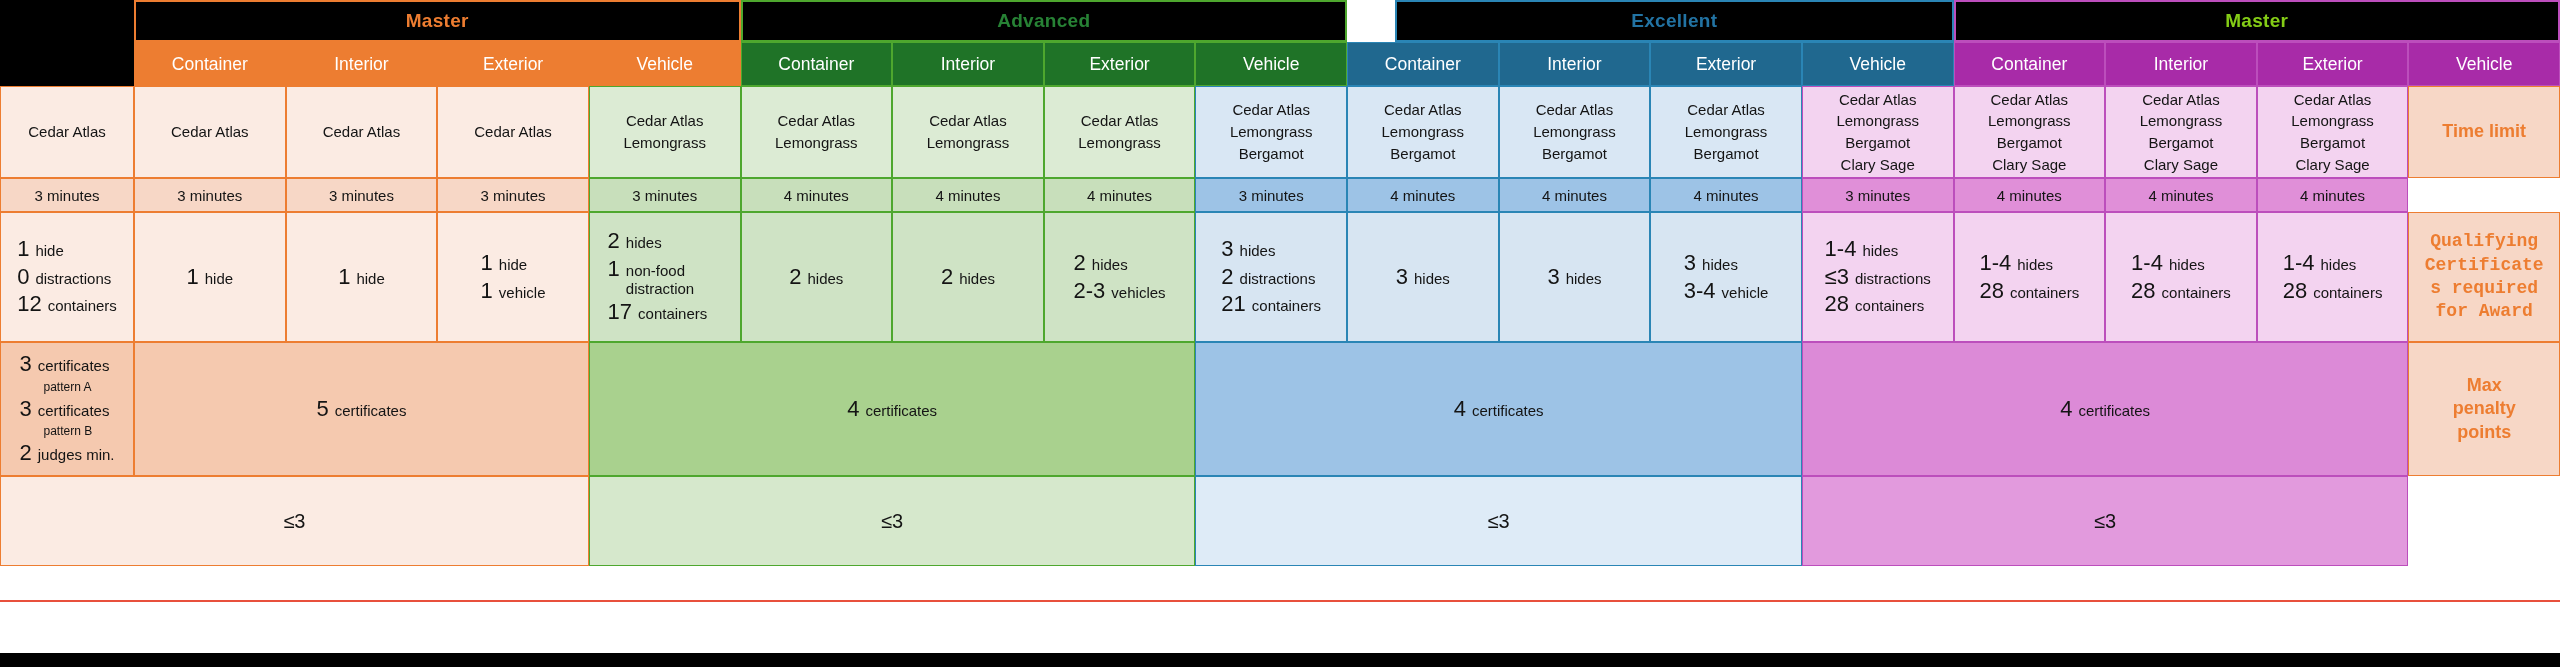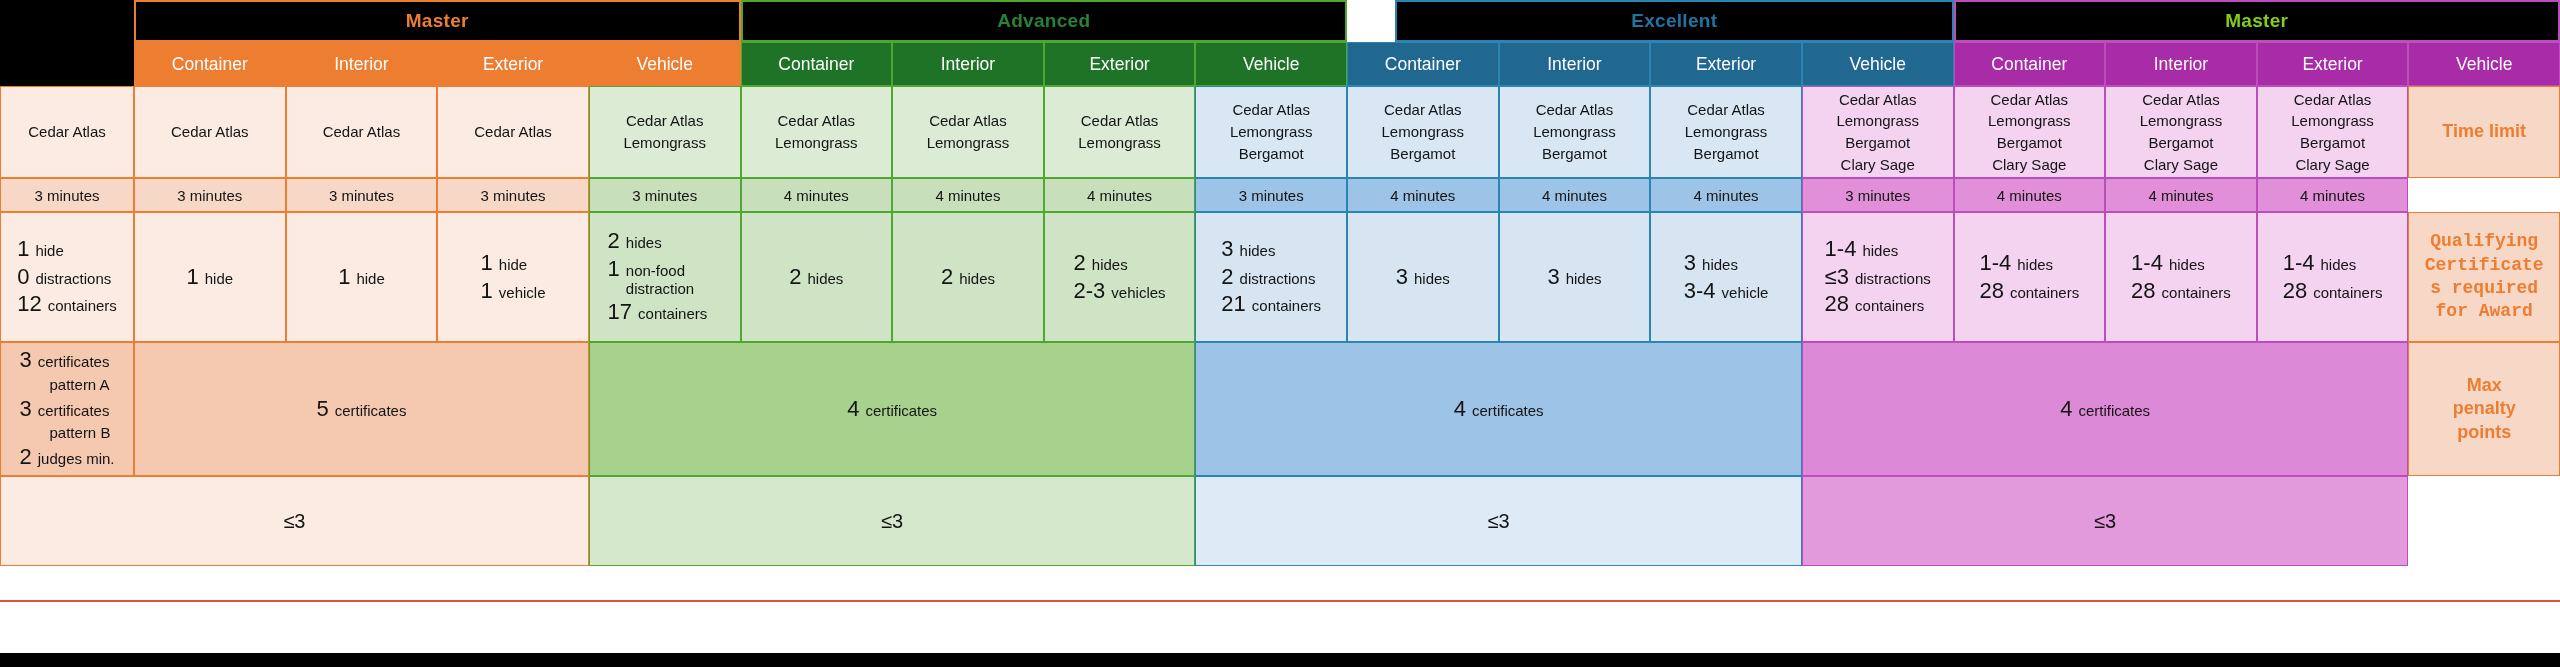--- a/index.html
+++ b/index.html
@@ -41,21 +41,21 @@
     white-space: pre-line;
     text-align: center;
     border: 1px solid #ED7D31;
   }
   .txt { font-size: 15px; }
   .odour { white-space: pre-line; text-align: center; line-height: 1.45; }
   .lines { display: flex; flex-direction: column; align-items: flex-start; row-gap: 3px; }
   .ln { display: flex; align-items: baseline; column-gap: 6px; text-align: left; }
   .num { font-size: 22px; line-height: 1.12; }
   .unit { font-size: 15px; line-height: 1.18; max-width: 96px; }
-  .sub { font-size: 15px; line-height: 1.18; margin-left: 30px; text-align: center; }
+  .sub { font-size: 12px; line-height: 1.18; margin-left: 24px; text-align: center; }
   .maxval { font-size: 20px; }
   .divider {
     width: 2560px;
     height: 2px;
     background: #E8503C;
     margin-top: 34px;
   }
   .footnote {
     margin: 7px 0 0 8px;
     font-style: italic;

